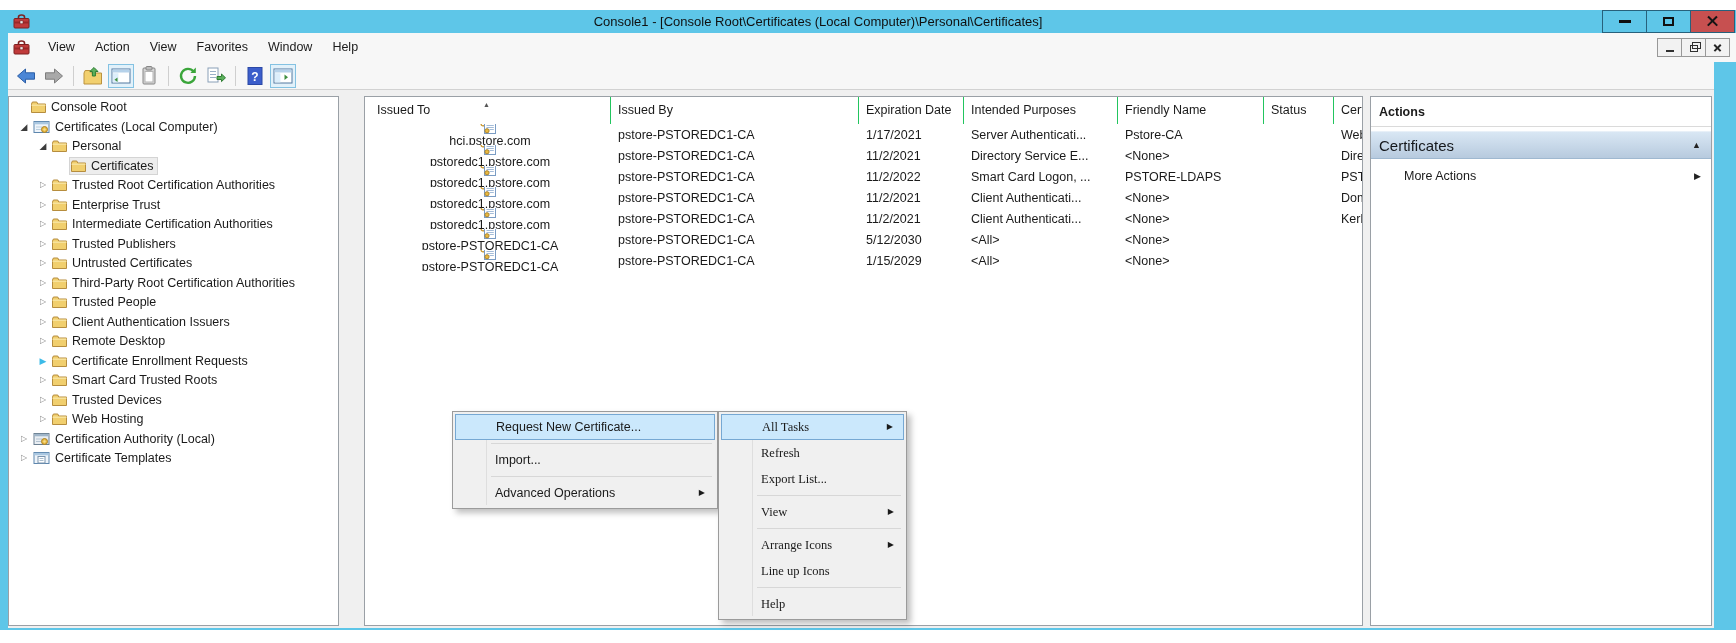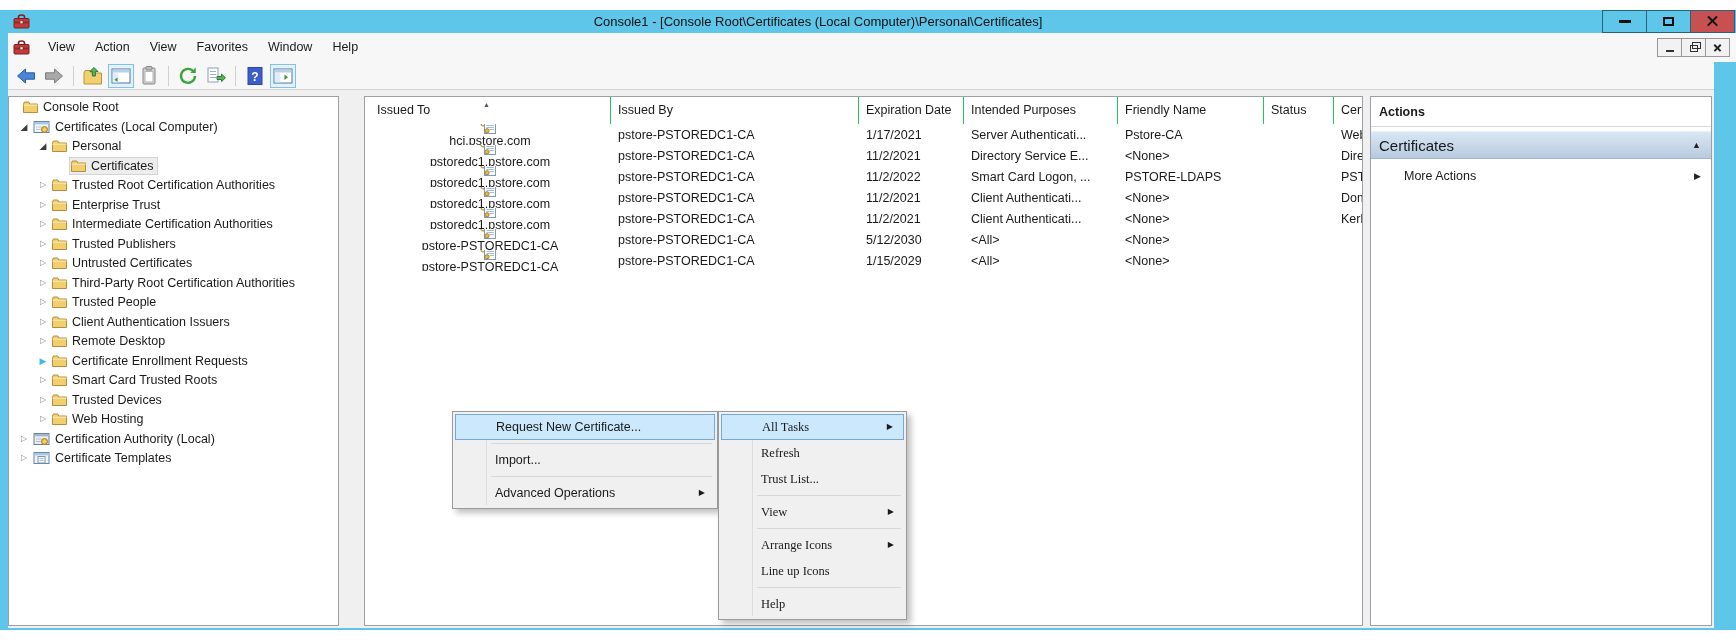--- a/index.html
+++ b/index.html
@@ -225,21 +225,21 @@
               <rect x="2.5" y="4.5" width="17" height="3" fill="#b6d2ea"></rect>
               <path d="M12.5 9.5 l3.5 2.7 -3.5 2.7 z" fill="#3f8f3f"></path>
               <rect x="2.8" y="8.2" width="5.6" height="9.2" fill="#dceefb"></rect>
             </svg>
           </span>
         </div>
       </div>
 
     <div class="content">
       <div class="panel tree-panel" id="tree">
-          <div class="tree-row" style="padding-left: 12px;">
+          <div class="tree-row" style="padding-left: 20px;">
             <span class="tree-sel">
               <span class="tb-ico tree-ico">
                 <svg width="15" height="12" viewBox="0 0 15 12">
                   <path d="M0.5 3 l0.9-2 h4.4 l0.9 2 h7.8 V11.5 H0.5 z" fill="#f1cf6e" stroke="#b68d3e"></path>
                   <path d="M0.5 4.2 h14" stroke="#f9e7a8" stroke-width="1.2"></path>
                 </svg>
               </span>
               <span class="tree-label">Console Root</span>
             </span>
           </div>
@@ -660,21 +660,21 @@
   <div class="menu-item hl"><span>Request New Certificate...</span></div>
       <div class="menu-sep"></div>
       <div class="menu-item"><span>Import...</span></div>
       <div class="menu-sep"></div>
       <div class="menu-item"><span>Advanced Operations</span><span class="arrow">▶</span></div>
     </div>
   <div class="menu" style="left:718px; top:411px; width:189px;font-family:Liberation Serif, serif;" id="mainmenu">
     <div class="gutter"></div>
   <div class="menu-item hl"><span>All Tasks</span><span class="arrow">▶</span></div>
       <div class="menu-item"><span>Refresh</span></div>
-      <div class="menu-item"><span>Trust List...</span></div>
+      <div class="menu-item"><span>Export List...</span></div>
       <div class="menu-sep"></div>
       <div class="menu-item"><span>View</span><span class="arrow">▶</span></div>
       <div class="menu-sep"></div>
       <div class="menu-item"><span>Arrange Icons</span><span class="arrow">▶</span></div>
       <div class="menu-item"><span>Line up Icons</span></div>
       <div class="menu-sep"></div>
       <div class="menu-item"><span>Help</span></div>
     </div>
 </div>
 

